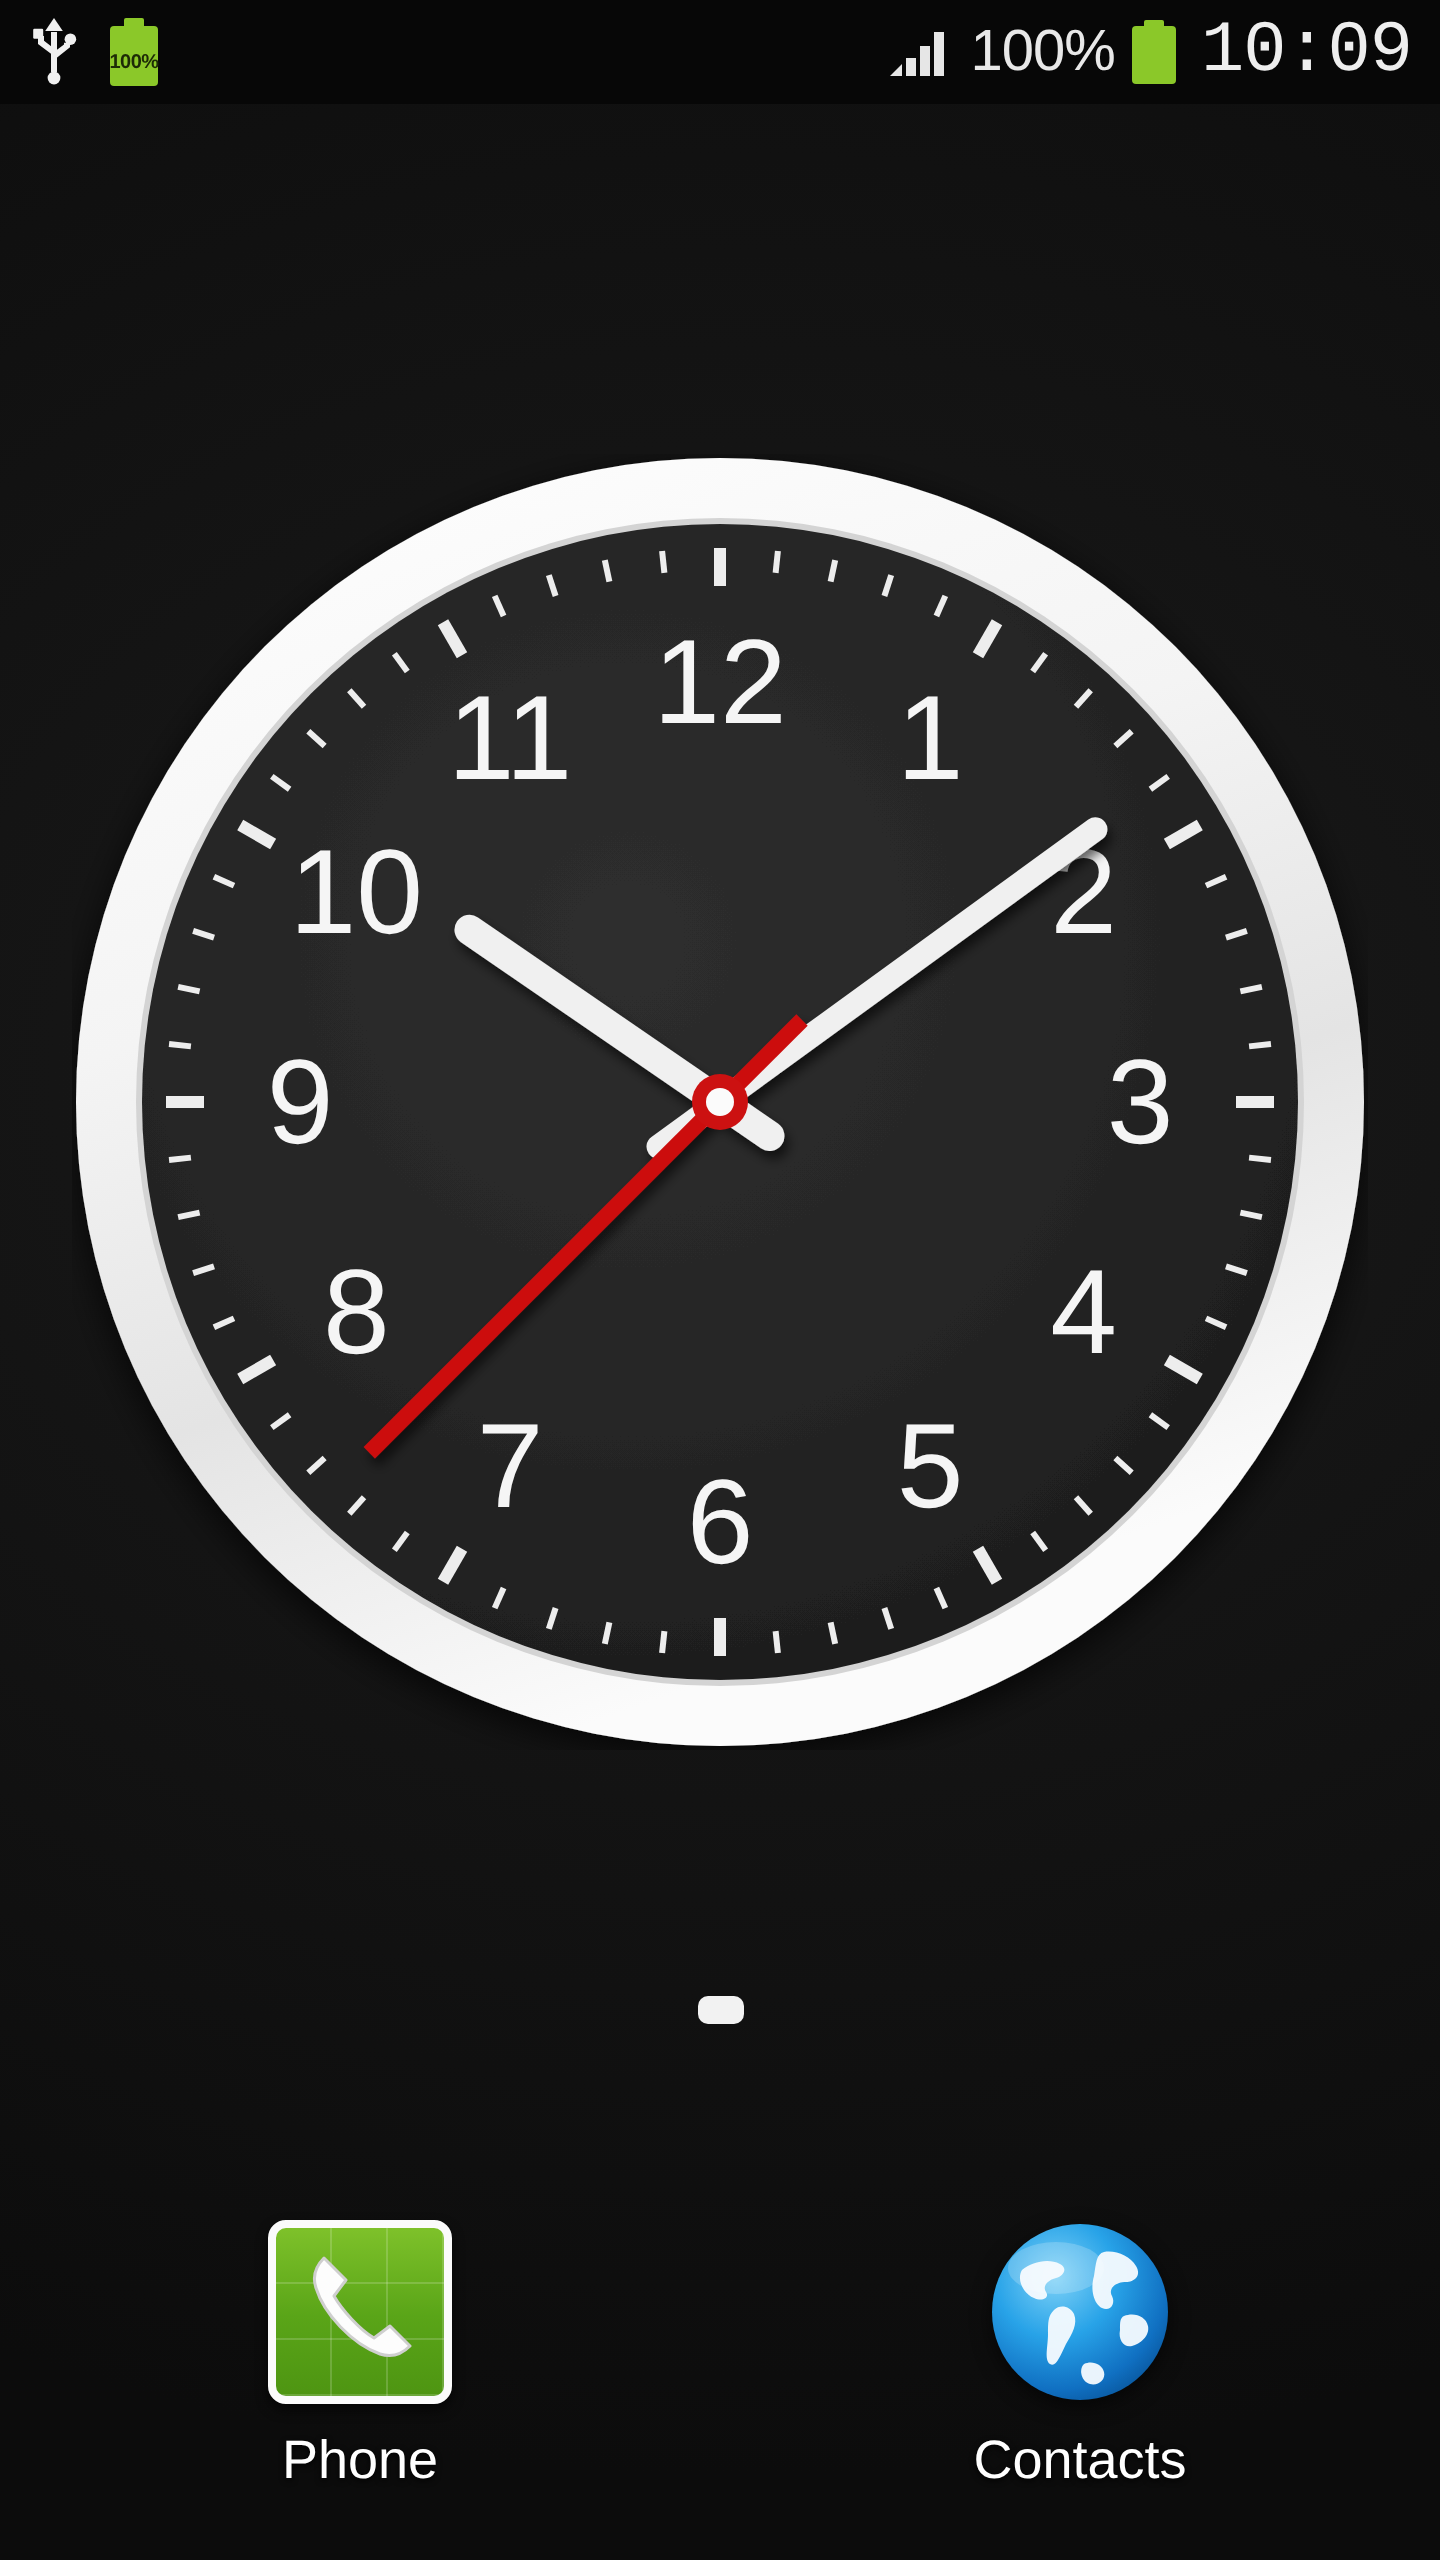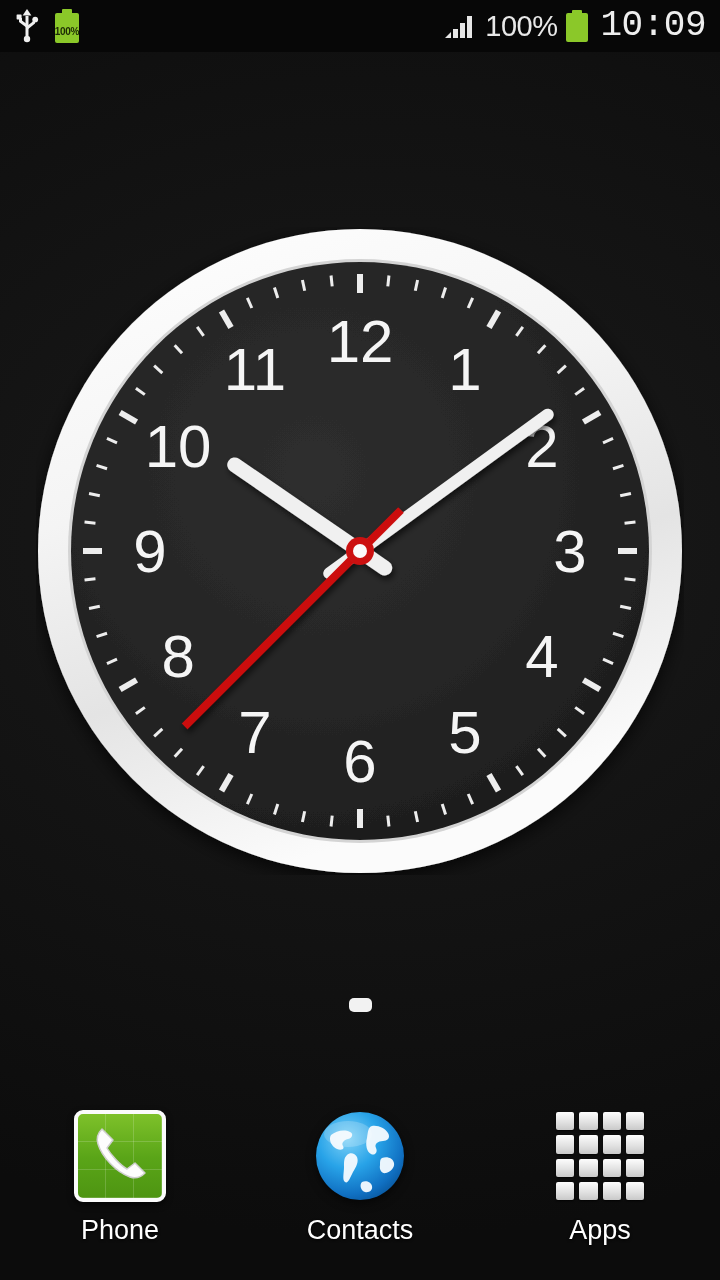--- a/index.html
+++ b/index.html
@@ -467,38 +467,15 @@
                        C66 51 66 49 68 48 Z"></path>
               <path d="M48 72 C52 70 57 72 58 76 C59 80 55 83 51 82 C47 81 45 75 48 72 Z"></path>
             </g>
             <ellipse cx="34" cy="24" rx="24" ry="13" fill="#ffffff" opacity="0.20"></ellipse>
           </svg>
         </div>
       </div>
       <div class="dock-label">Contacts</div>
     </div>
 
-    <div class="dock-item">
-      <div class="dock-icon">
-        <div class="icon-apps">
-          <i></i>
-            <i></i>
-            <i></i>
-            <i></i>
-          <i></i>
-            <i></i>
-            <i></i>
-            <i></i>
-          <i></i>
-            <i></i>
-            <i></i>
-            <i></i>
-          <i></i>
-            <i></i>
-            <i></i>
-            <i></i>
-        </div>
-      </div>
-      <div class="dock-label">Apps</div>
-    </div>
 
   </div>
 </div>
 
 </body></html>

